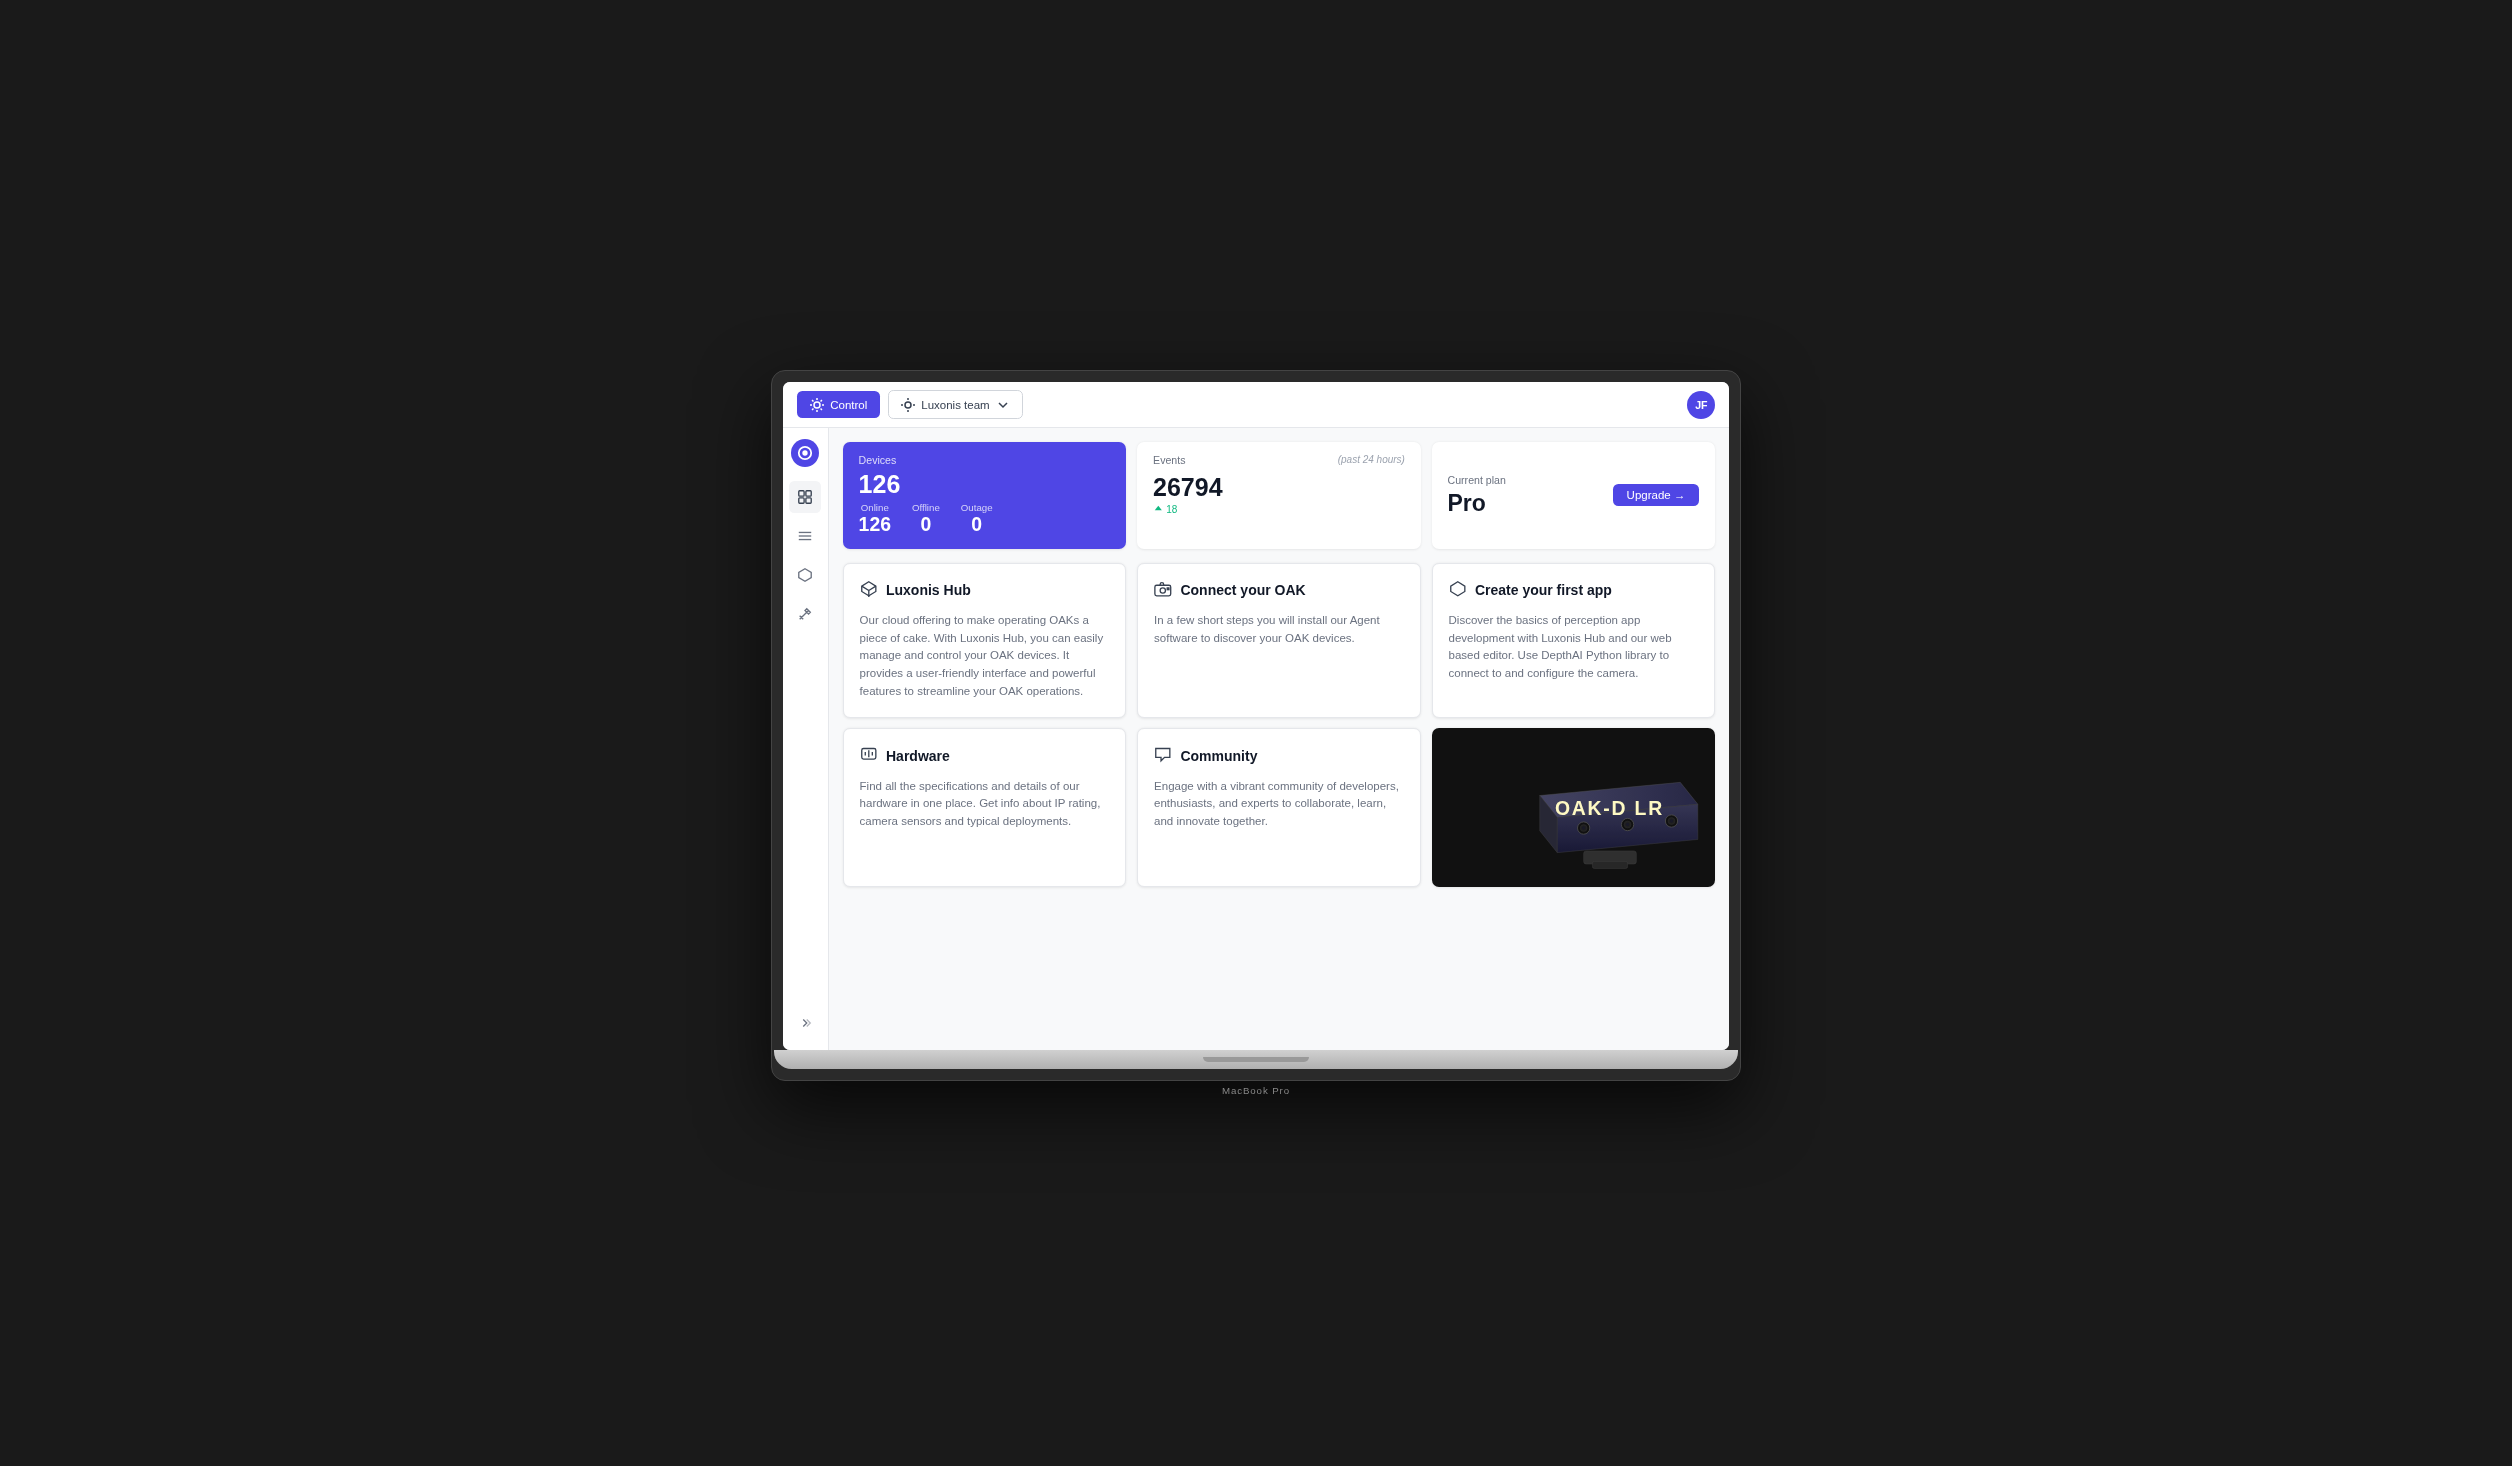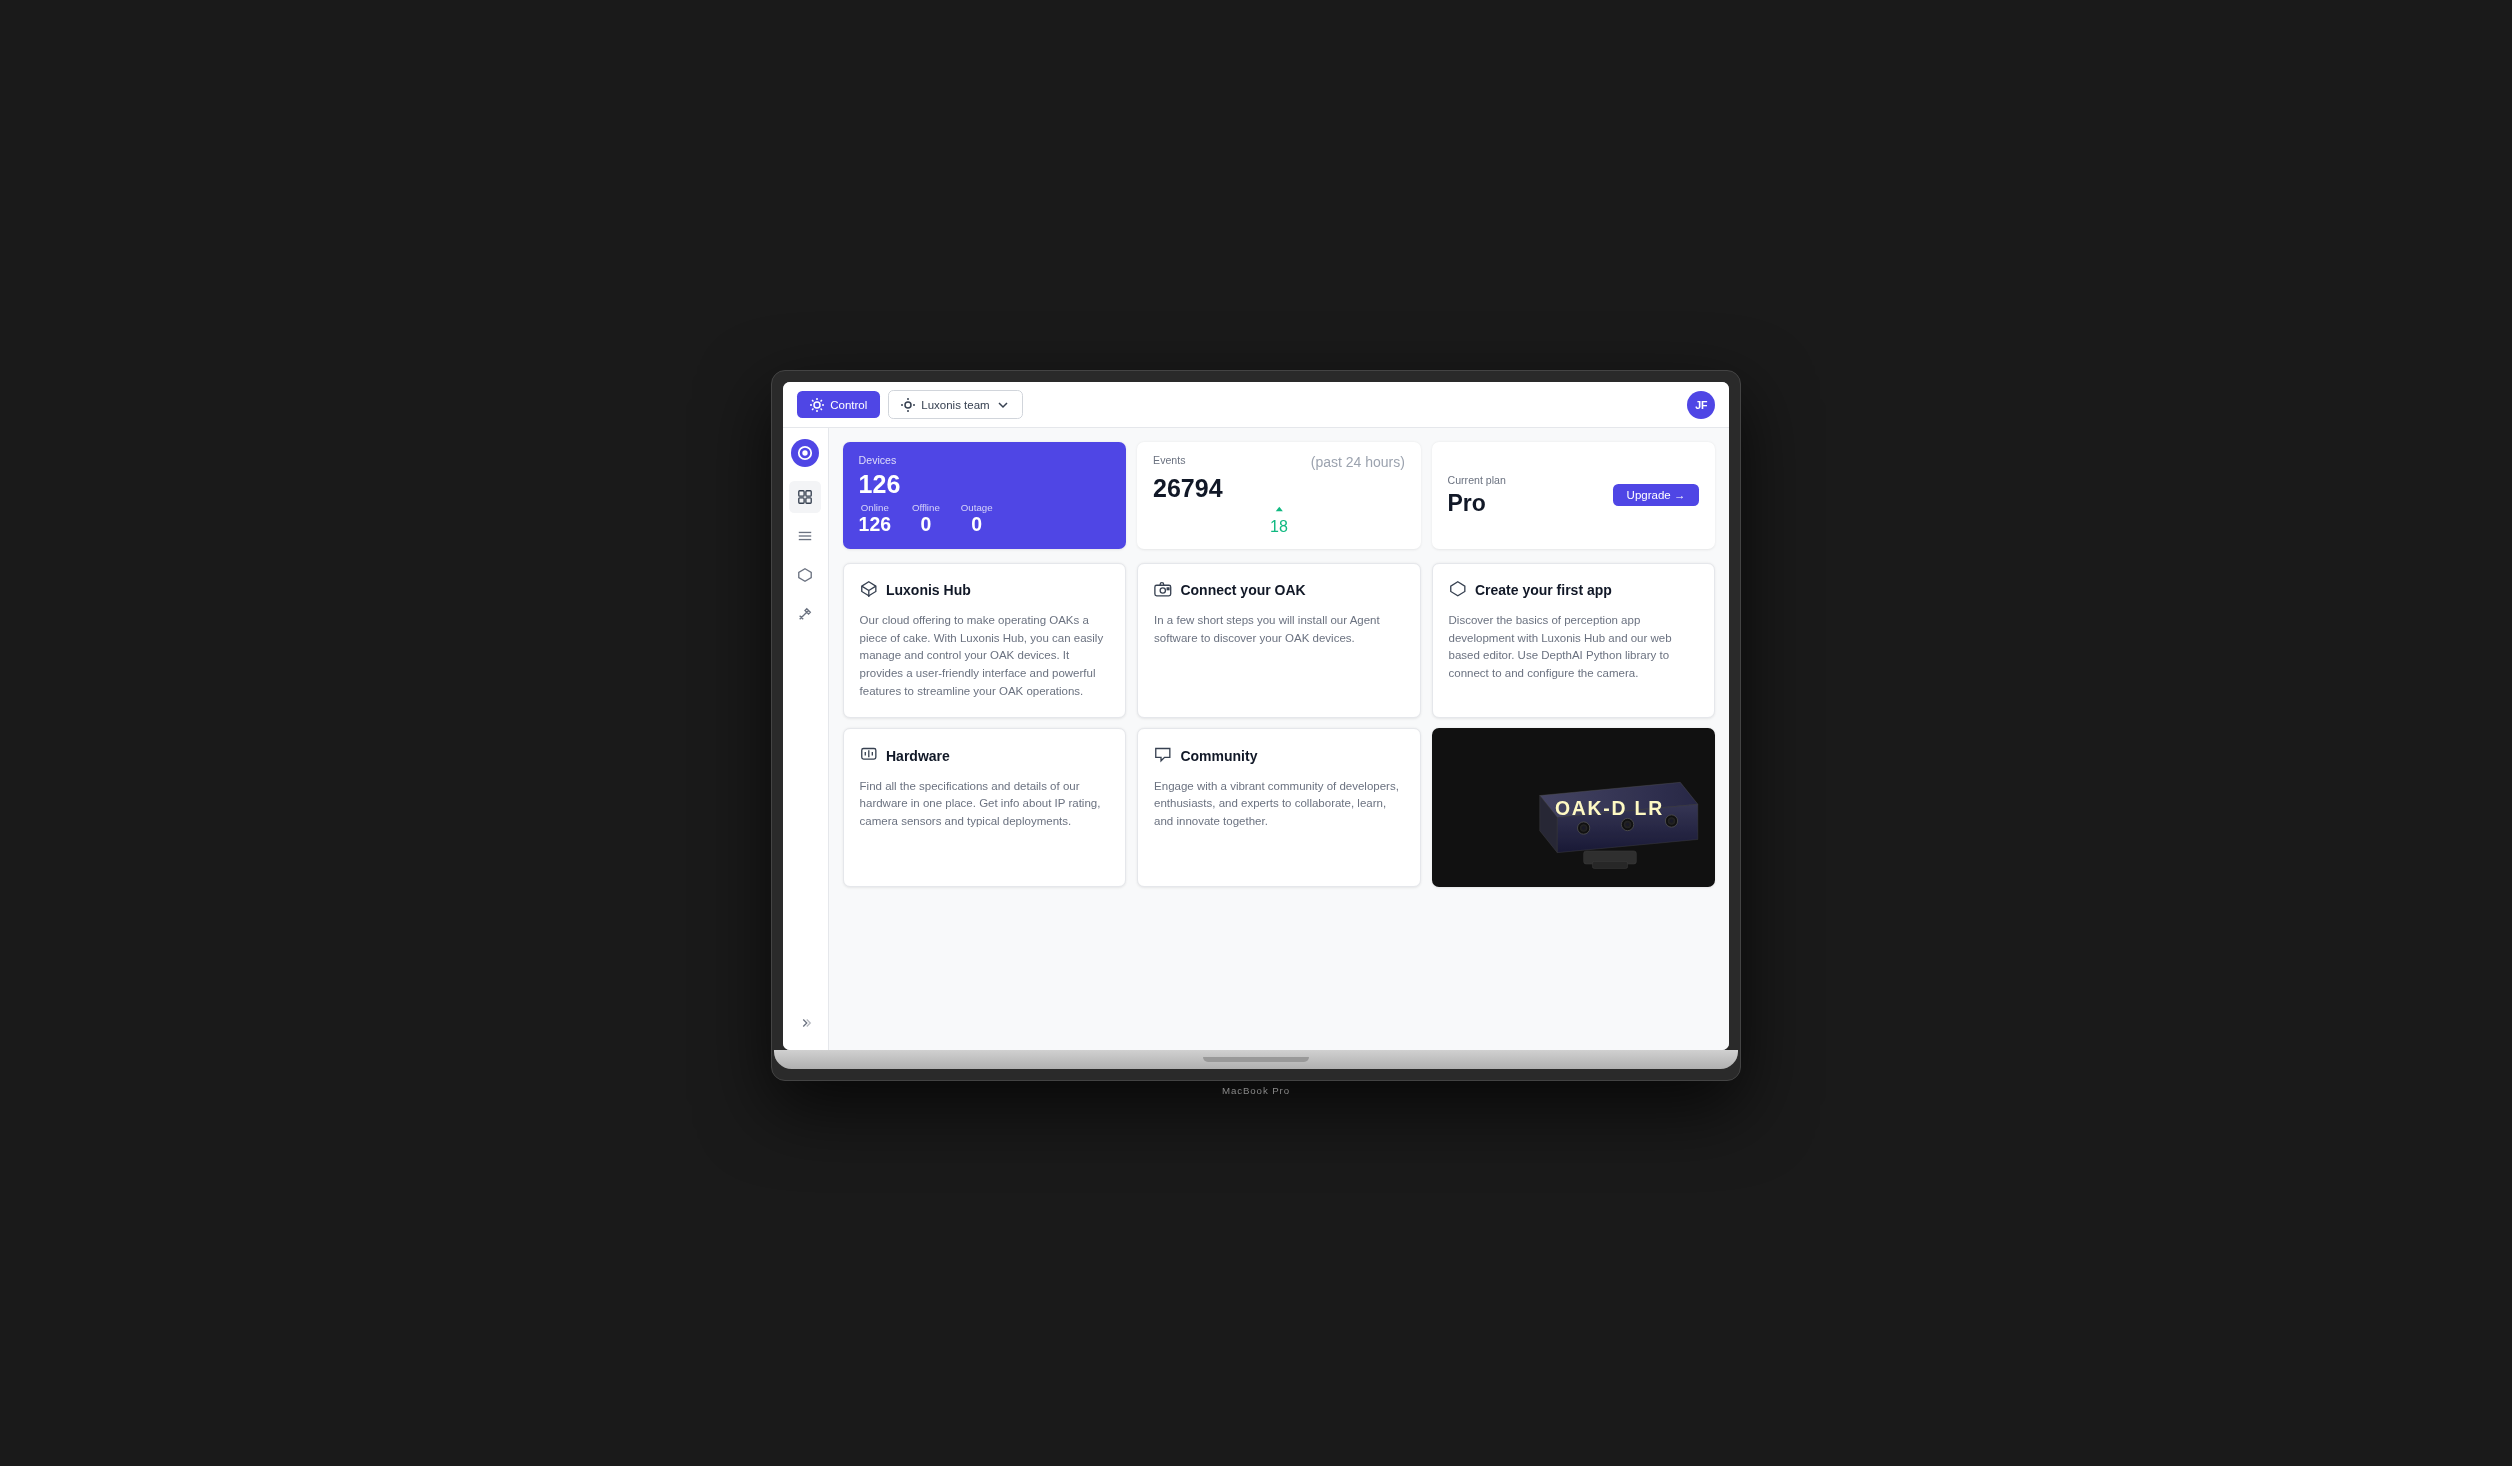--- a/index.html
+++ b/index.html
@@ -261,38 +261,38 @@
     }
 
     .events-header {
       display: flex;
       justify-content: space-between;
       align-items: flex-start;
       margin-bottom: 3.5px;
     }
 
     .events-period {
-      font-size: 14px;
+      font-size: 10px;
       color: #9ca3af;
+      font-style: italic;
     }
 
     .events-num {
       font-size: 25px;
       font-weight: 700;
       color: #111827;
     }
 
     .events-change {
       display: flex;
       align-items: center;
       gap: 2.6px;
-      font-size: 16px;
+      font-size: 10px;
       color: #10b981;
       margin-top: 1.8px;
-      flex-direction: column;
     }
 
     .plan-card {
       background: white;
       border-radius: 7px;
       padding: 12.3px 16px;
       box-shadow: 0 0.9px 2.6px rgba(0,0,0,0.08);
       display: flex;
       align-items: center;
       justify-content: space-between;

